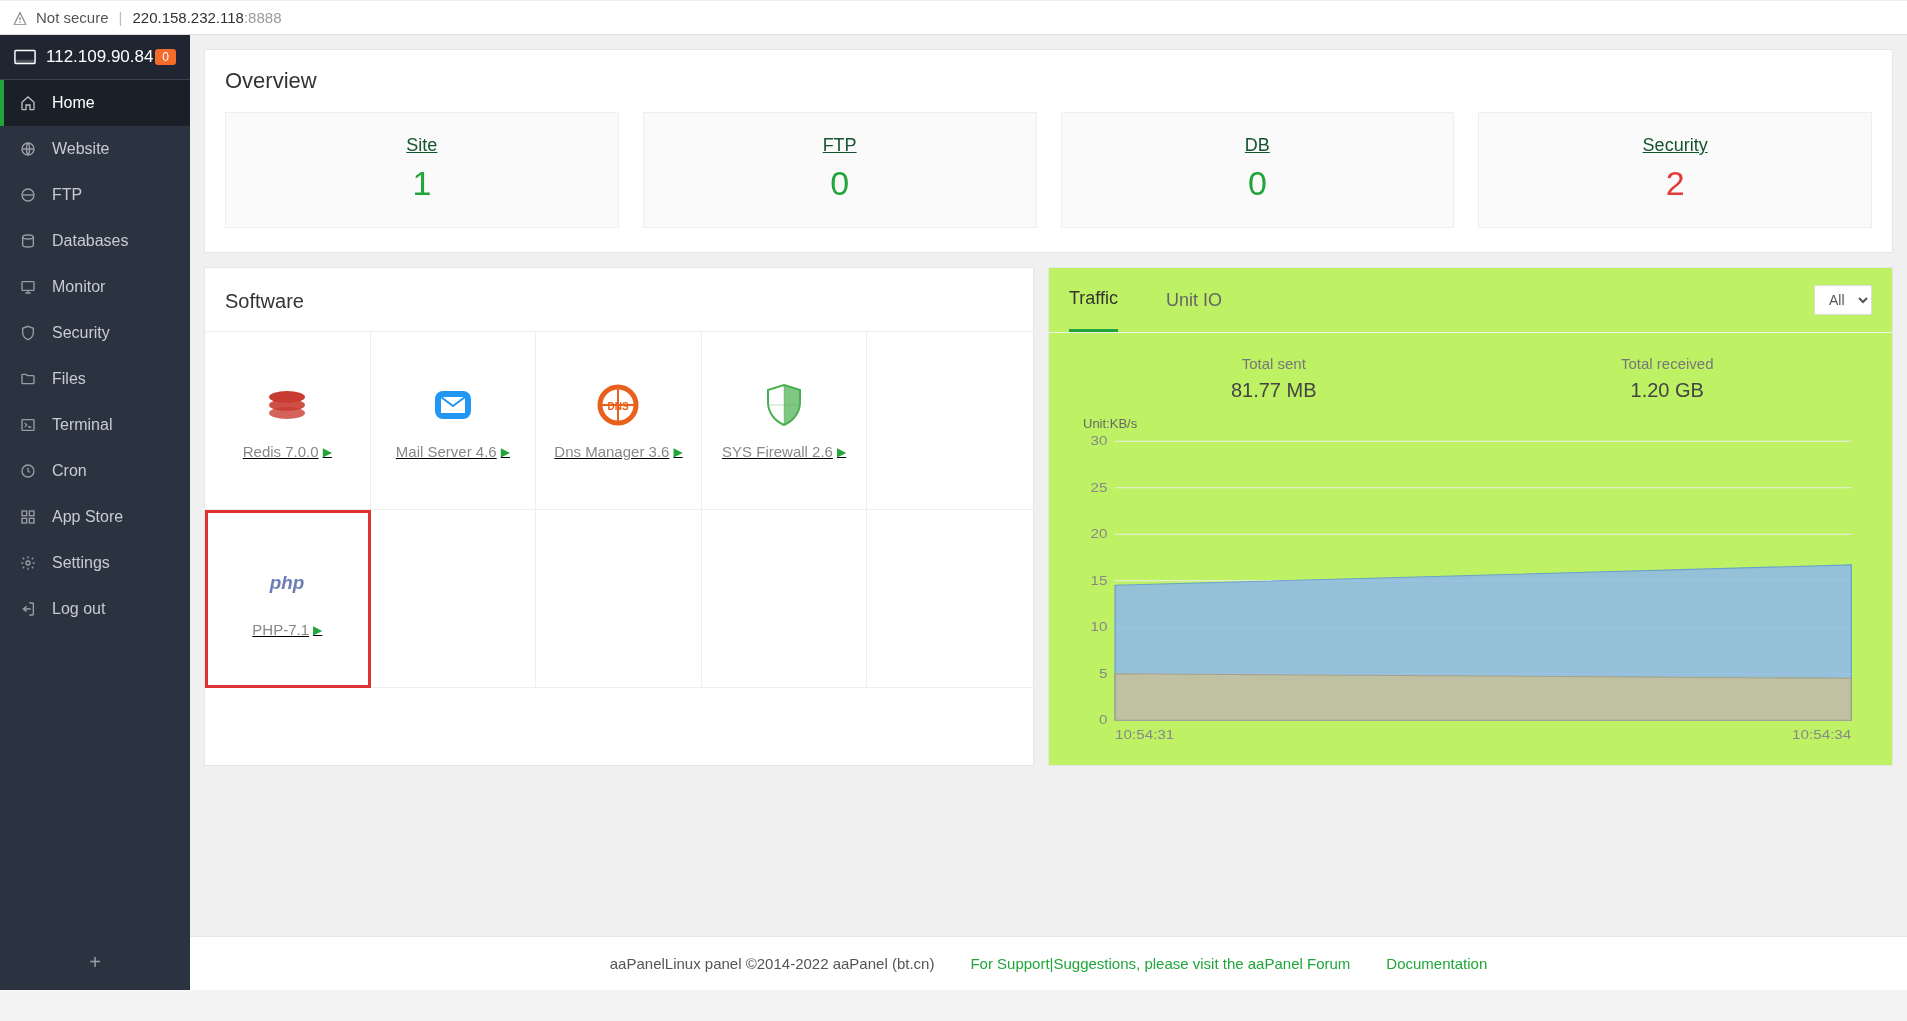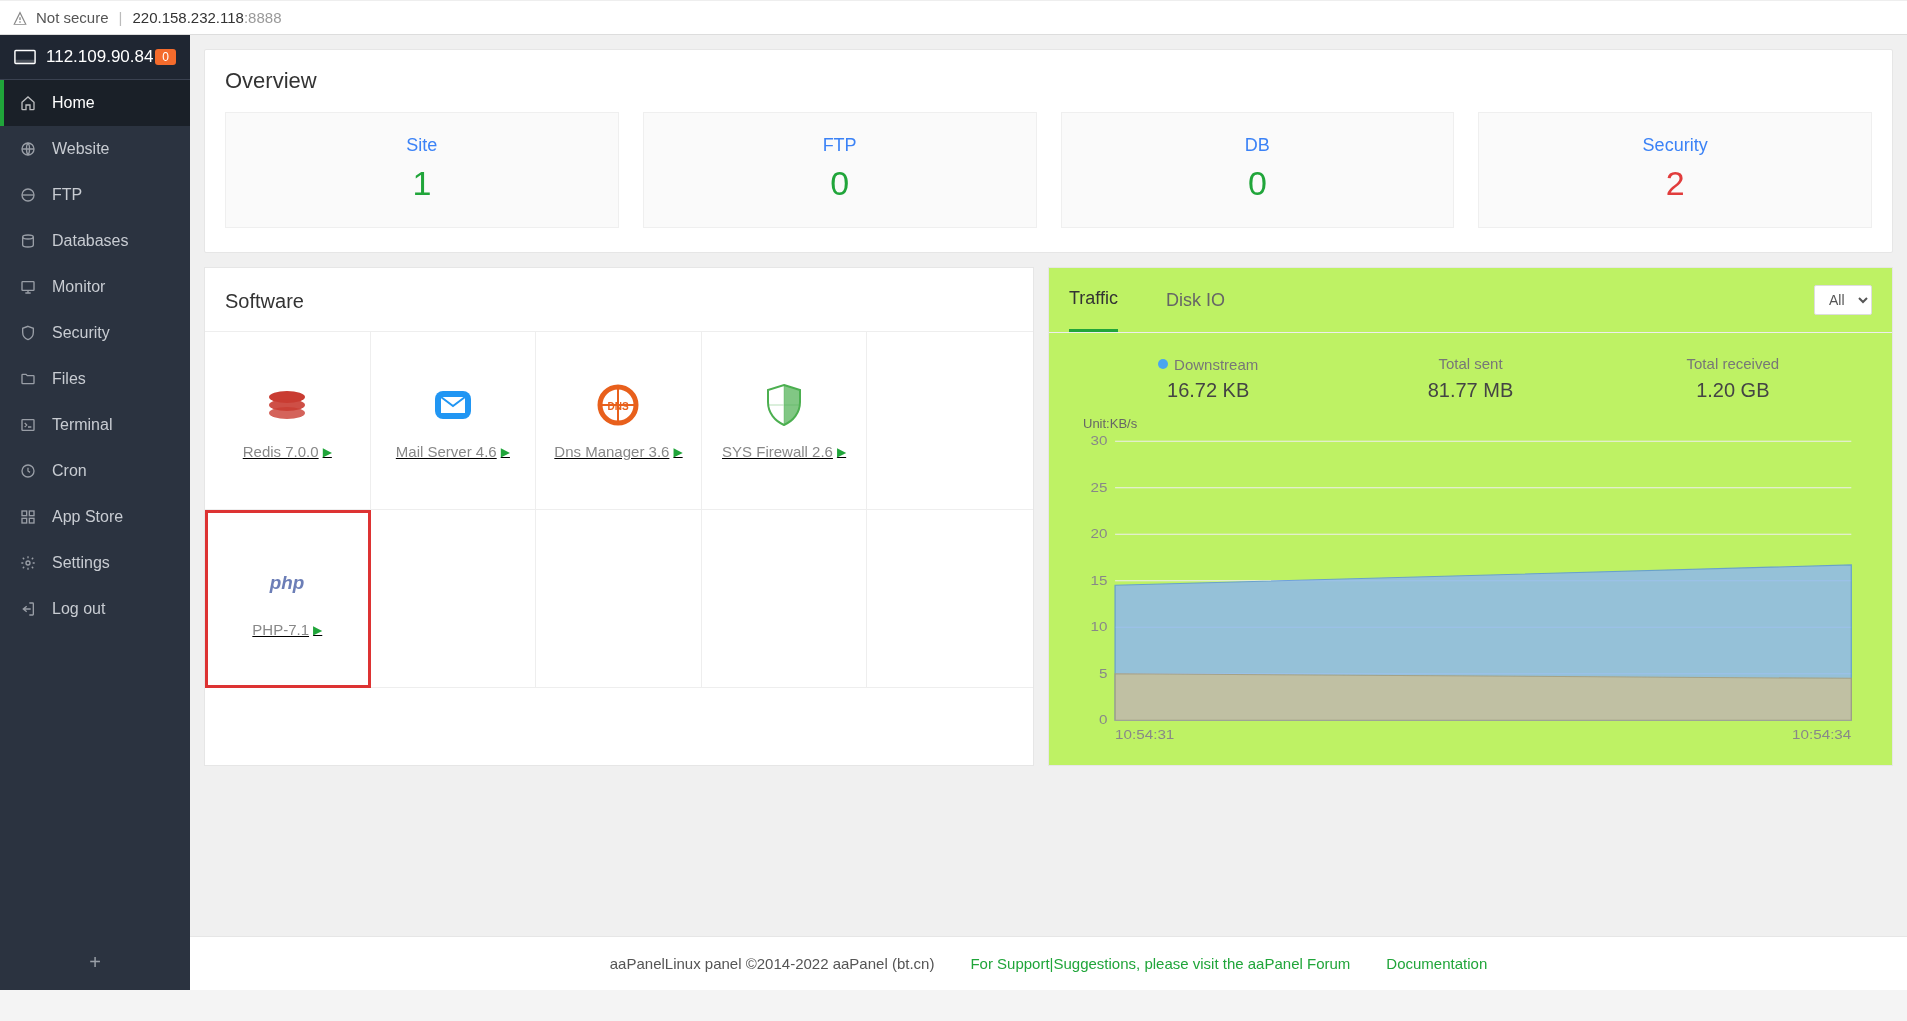--- a/index.html
+++ b/index.html
@@ -52,21 +52,21 @@
 .content { flex: 1; background: #f0f0f0; overflow-y: auto; display: flex; flex-direction: column; }
 .panel {
   background: #fff; border: 1px solid #e6e6e6; border-radius: 2px; margin: 14px; padding: 0;
 }
 .overview-panel { padding: 18px 20px 24px 20px; }
 .overview-title { font-size: 22px; color: #333; margin-bottom: 18px; }
 .stat-row { display: flex; gap: 24px; }
 .stat-card {
   flex: 1; background: #fafafa; border: 1px solid #efefef; text-align: center; padding: 22px 0 24px 0;
 }
-.stat-label { font-size: 18px; color: #3b82f6; margin-bottom: 8px; }
+.stat-label { font-size: 18px; color: #14532d; margin-bottom: 8px; text-decoration: underline; }
 .stat-val { font-size: 34px; font-weight: 400; }
 .stat-green { color: #20a53a; }
 .stat-red { color: #e13c3c; }
 
 .row2 { display: flex; gap: 14px; margin: 0 14px 14px 14px; }
 .software-panel { flex: 0 0 830px; background: #fff; border: 1px solid #e6e6e6; }
 .software-title { font-size: 20px; color: #333; padding: 22px 20px 18px 20px; }
 .software-grid {
   display: grid; grid-template-columns: repeat(5, 1fr); border-top: 1px solid #eee;
 }
@@ -356,33 +356,26 @@
           <div class="soft-cell empty"></div>
           <div class="soft-cell empty"></div>
           <div class="soft-cell empty"></div>
           <div class="soft-cell empty"></div>
         </div>
       </div>
 
       <div class="traffic-panel">
         <div class="traffic-tabs">
           <div class="tab active">Traffic</div>
-          <div class="tab">Disk IO</div>
+          <div class="tab">Unit IO</div>
           <select class="tab-select">
             <option>All</option>
           </select>
         </div>
         <div class="traffic-stats">
-          <div class="tstat">
-            <div class="tstat-label">
-                <span class="dot-b"></span>
-                <span>Downstream</span>
-              </div>
-            <div class="tstat-val">16.72 KB</div>
-          </div>
           <div class="tstat">
             <div class="tstat-label">Total sent</div>
             <div class="tstat-val">81.77 MB</div>
           </div>
           <div class="tstat">
             <div class="tstat-label">Total received</div>
             <div class="tstat-val">1.20 GB</div>
           </div>
         </div>
         <div class="chart-wrap">

